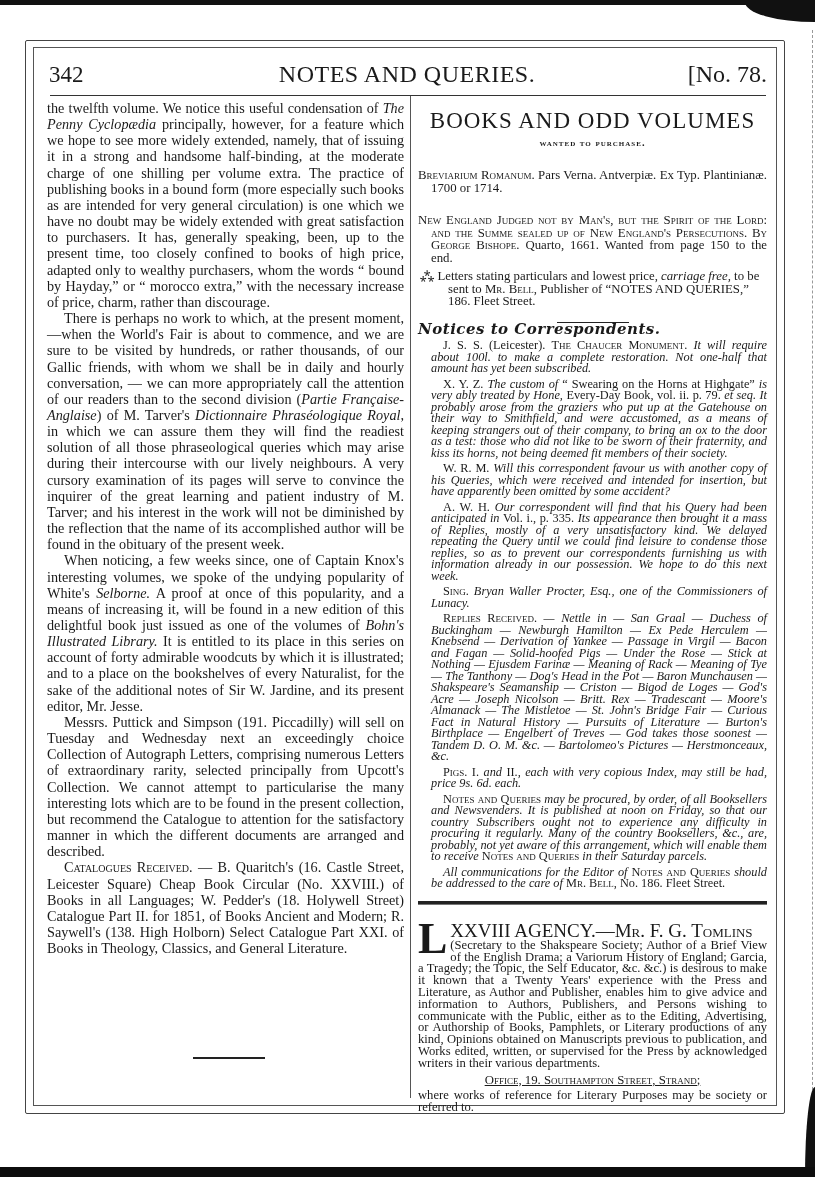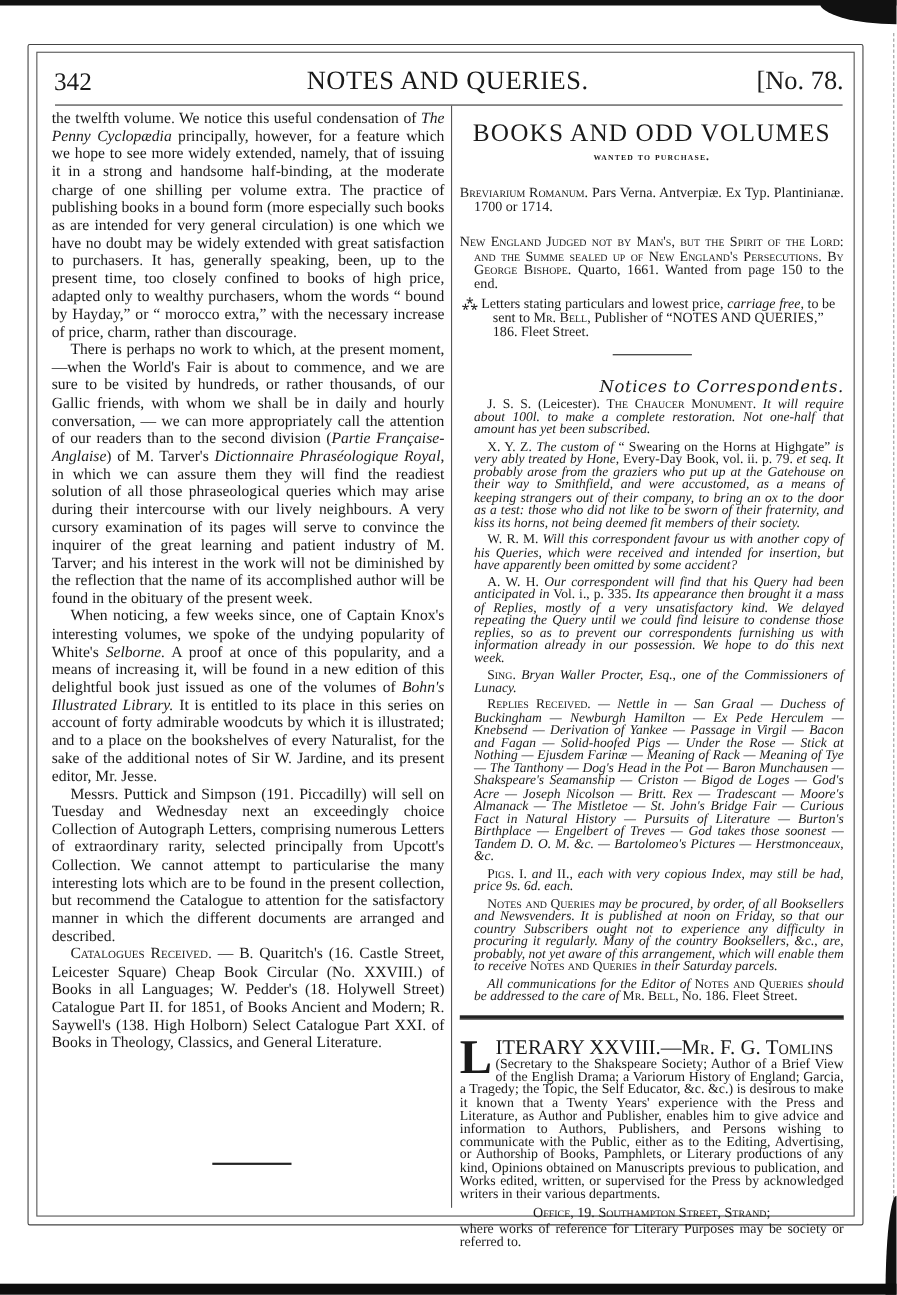--- a/index.html
+++ b/index.html
@@ -34,31 +34,31 @@
   .left-col p.indent { text-indent: 17px; }
   .sc { font-variant: small-caps; }
   .end-rule { position: absolute; left: 193px; top: 1057px; width: 72px; height: 2px; background: #222; }
 
   .right-col { left: 418px; top: 100px; width: 349px; font-size: 12.6px; line-height: 13.4px; }
   .books-title { text-align: center; font-size: 23px; letter-spacing: 1px; margin-top: 11px; line-height: 20px; }
   .books-sub { text-align: center; font-size: 10.5px; letter-spacing: 1px; margin-top: 5px; font-variant: small-caps; font-weight: bold; }
   .wanted-item { margin: 20px 0 0 0; padding-left: 13px; text-indent: -13px; text-align: justify; font-size: 12.8px; line-height: 12.5px; }
   .asterism-note { margin: 6px 0 0 0; padding-left: 30px; text-indent: -28px; font-size: 12.8px; line-height: 12.5px; }
   .small-rule { width: 72px; height: 0; border-top: 1.5px solid #222; margin: 14px auto 0 auto; }
-  .notices-title { text-align: right; font-family: "DejaVu Serif", serif; font-weight: normal; font-size: 15px;
-    letter-spacing: 0.5px; margin-top: 22px; font-style: italic; }
+  .notices-title { text-align: left; font-family: "DejaVu Serif", serif; font-weight: bold; font-size: 15px;
+    letter-spacing: 0.5px; margin-top: 0; font-style: italic; }
   .notice { margin: 4px 0 0 13px; text-indent: 12px; text-align: justify; font-size: 12.3px; line-height: 11.5px; }
   .notice .lead { font-style: normal; }
   .notice i { font-style: italic; }
   .thick-rule { height: 3px; background: #222; margin: 11px 0 0 0; border-bottom: 1px solid #777; }
 
   .agency { margin-top: 17px; font-size: 12.6px; line-height: 11.8px; text-align: justify; }
   .agency-head { font-size: 19px; line-height: 18px; position: relative; }
   .dropcap { float: left; font-size: 44px; line-height: 34px; margin-right: 3px; margin-top: 0px; font-weight: bold; }
-  .agency-office { text-align: center; font-variant: small-caps; margin-top: 5px; font-size: 12.8px; }
+  .agency-office { text-align: center; font-variant: small-caps; margin-top: 5px; font-size: 12.8px; text-decoration: underline; }
   .agency-end { margin-top: 4px; text-align: justify; }
 </style>
 </head>
 <body>
 
 <div class="top-bar"></div>
 <div class="top-right-curl"></div>
 <div class="right-edge"></div>
 <div class="frame-outer"></div>
 <div class="frame-inner"></div>
@@ -97,21 +97,21 @@
   <p class="notice"><span class="sc lead">Sing.</span><i>  Bryan Waller Procter, Esq., one of the Commissioners of Lunacy.</i></p>
   <p class="notice"><span class="sc lead">Replies Received.</span><i> — Nettle in — San Graal — Duchess of Buckingham — Newburgh Hamilton — Ex Pede Herculem — Knebsend — Derivation of Yankee — Passage in Virgil — Bacon and Fagan — Solid-hoofed Pigs — Under the Rose — Stick at Nothing — Ejusdem Farinæ — Meaning of Rack — Meaning of Tye — The Tanthony — Dog's Head in the Pot — Baron Munchausen — Shakspeare's Seamanship — Criston — Bigod de Loges — God's Acre — Joseph Nicolson — Britt. Rex — Tradescant — Moore's Almanack — The Mistletoe — St. John's Bridge Fair — Curious Fact in Natural History — Pursuits of Literature — Burton's Birthplace — Engelbert of Treves — God takes those soonest — Tandem D. O. M. &amp;c. — Bartolomeo's Pictures — Herstmonceaux, &amp;c.</i></p>
   <p class="notice"><span class="sc lead">Pigs. I.</span><i> and </i><span>II.</span><i>, each with very copious Index, may still be had, price 9s. 6d. each.</i></p>
   <p class="notice"><span class="sc lead">Notes and Queries</span><i> may be procured, by order, of all Booksellers and Newsvenders.  It is published at noon on Friday, so that our country Subscribers ought not to experience any difficulty in procuring it regularly.  Many of the country Booksellers, &amp;c., are, probably, not yet aware of this arrangement, which will enable them to receive </i><span class="sc">Notes and Queries</span><i> in their Saturday parcels.</i></p>
   <p class="notice"><i>All communications for the Editor of </i><span class="sc">Notes and Queries</span><i> should be addressed to the care of </i><span class="sc">Mr. Bell</span><span>, No. 186. Fleet Street.</span></p>
 
   <div class="thick-rule"></div>
 
   <div class="agency">
     <div class="agency-head">
-      <span class="dropcap">L</span><span>ITERARY XXVIII.—</span><span class="sc">Mr. F. G. Tomlins</span>
+      <span class="dropcap">L</span><span>XXVIII AGENCY.—</span><span class="sc">Mr. F. G. Tomlins</span>
     </div>
     <span> (Secretary to the Shakspeare Society; Author of a Brief View of the English Drama; a Variorum History of England; Garcia, a Tragedy; the Topic, the Self Educator, &amp;c. &amp;c.) is desirous to make it known that a Twenty Years' experience with the Press and Literature, as Author and Publisher, enables him to give advice and information to Authors, Publishers, and Persons wishing to communicate with the Public, either as to the Editing, Advertising, or Authorship of Books, Pamphlets, or Literary productions of any kind, Opinions obtained on Manuscripts previous to publication, and Works edited, written, or supervised for the Press by acknowledged writers in their various departments.</span>
     <div class="agency-office">Office, 19. Southampton Street, Strand;</div>
     <div class="agency-end">where works of reference for Literary Purposes may be society or referred to.</div>
   </div>
 </div>
 
 <div class="bottom-right-curl"></div>
 <div class="bottom-bar"></div>
 

